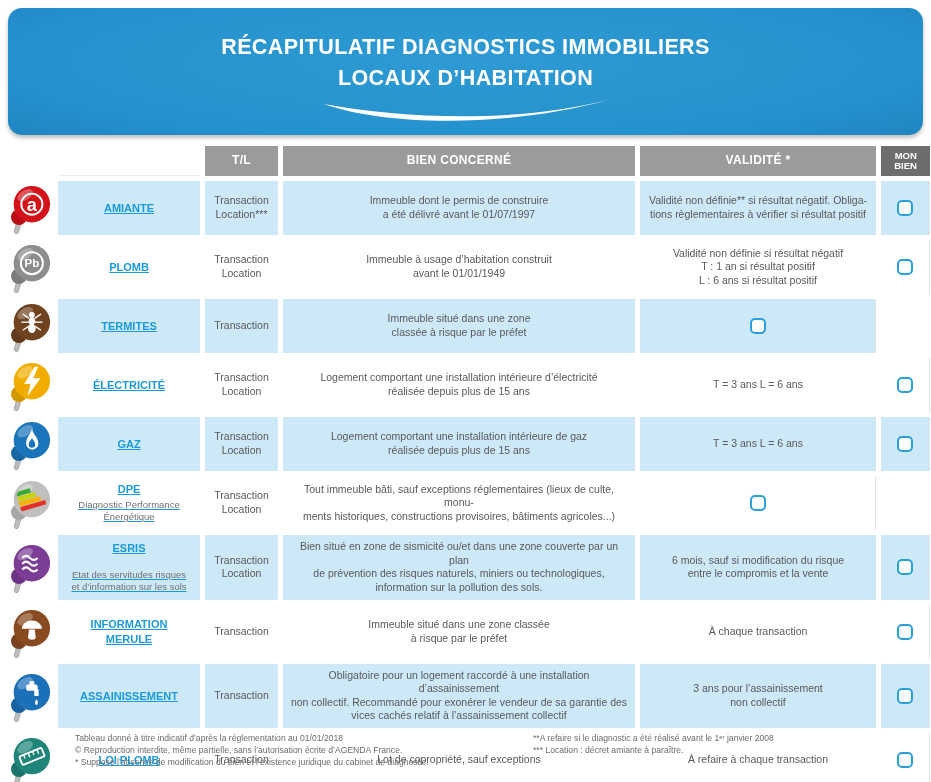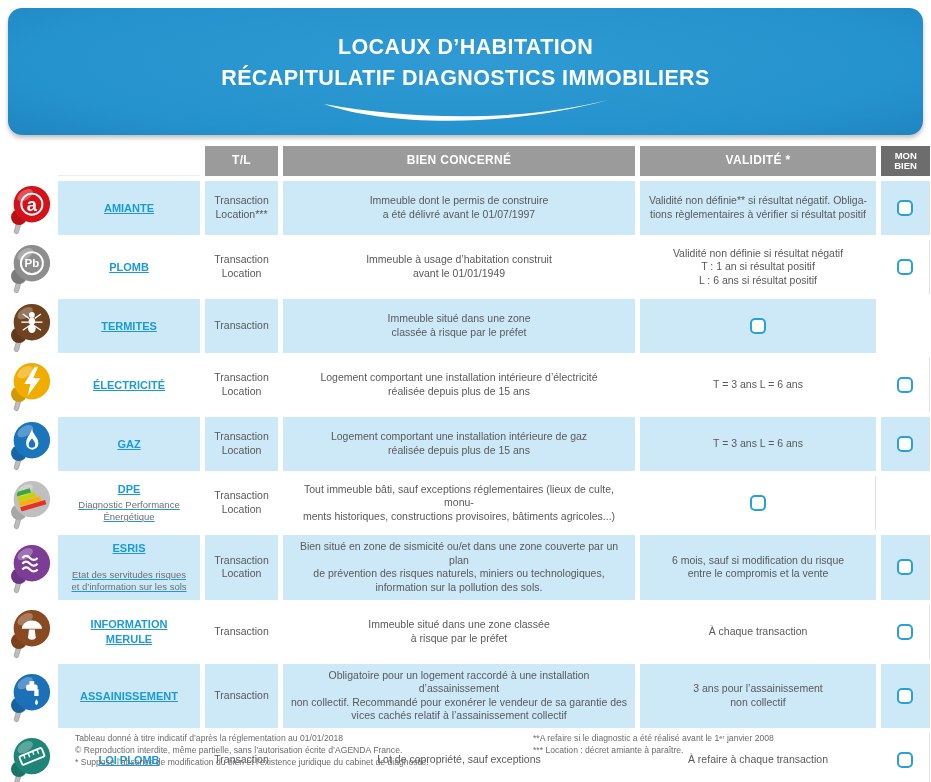--- a/index.html
+++ b/index.html
@@ -50,22 +50,22 @@
   .foot-right { margin-left:28px; }
   .foot-line { white-space:pre-line; }
 </style>
 </head>
 <body>
 
 <div class="page">
 
   <div class="banner">
     <div class="banner-title">
+      <div>RÉCAPITULATIF DIAGNOSTICS IMMOBILIERS</div>
       <div>LOCAUX D’HABITATION</div>
-      <div>RÉCAPITULATIF DIAGNOSTICS IMMOBILIERS</div>
     </div>
     <svg class="banner-swoosh" width="300" height="30" viewBox="0 0 300 30">
       <path d="M8 6 C 70 28, 190 30, 292 2 C 205 24, 95 22, 8 6 Z" fill="#ffffff"></path>
     </svg>
   </div>
 
   <div class="table-wrap">
 
     <div class="grid-row header-row">
       <div class="icon-col"></div>

